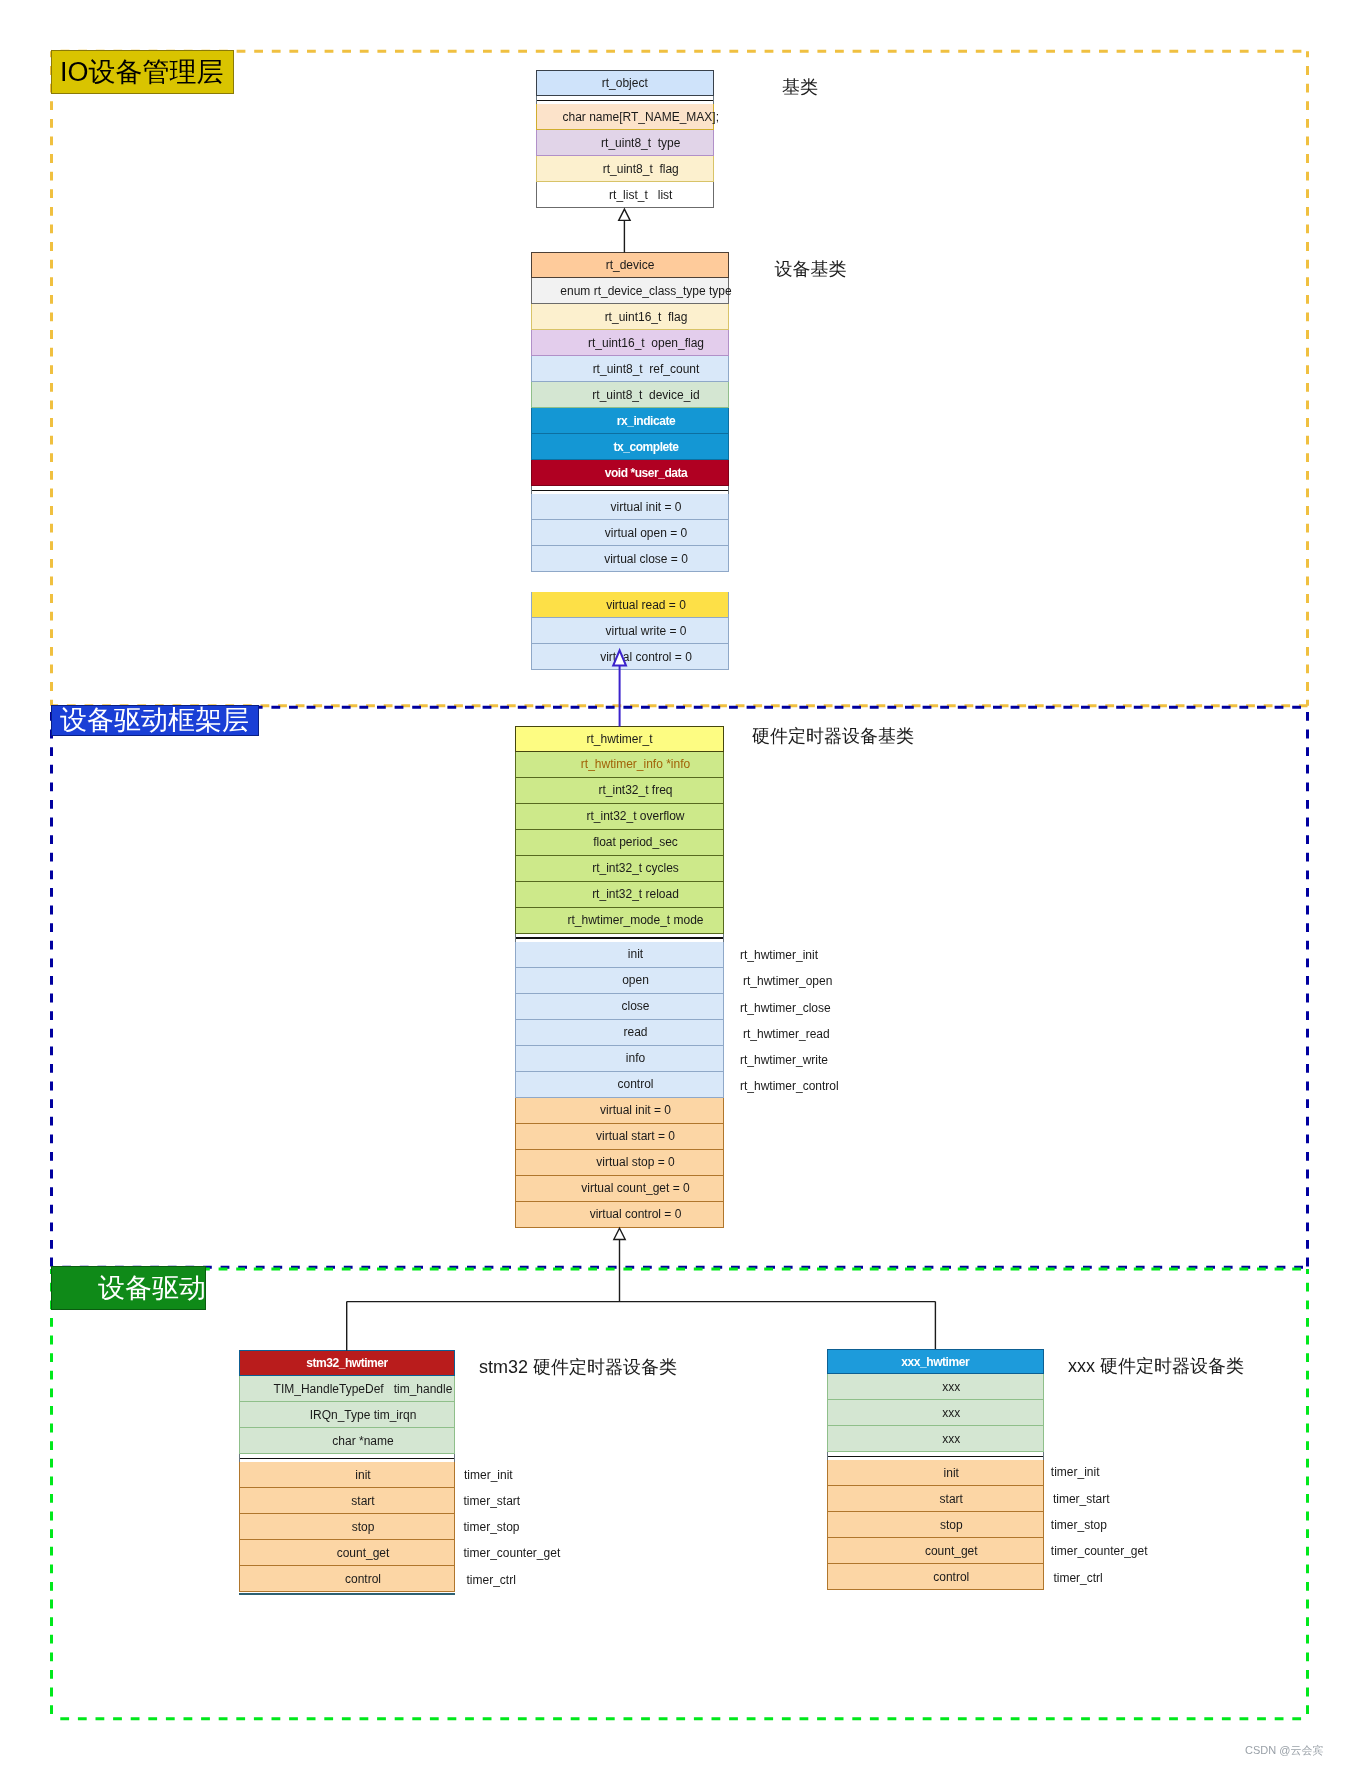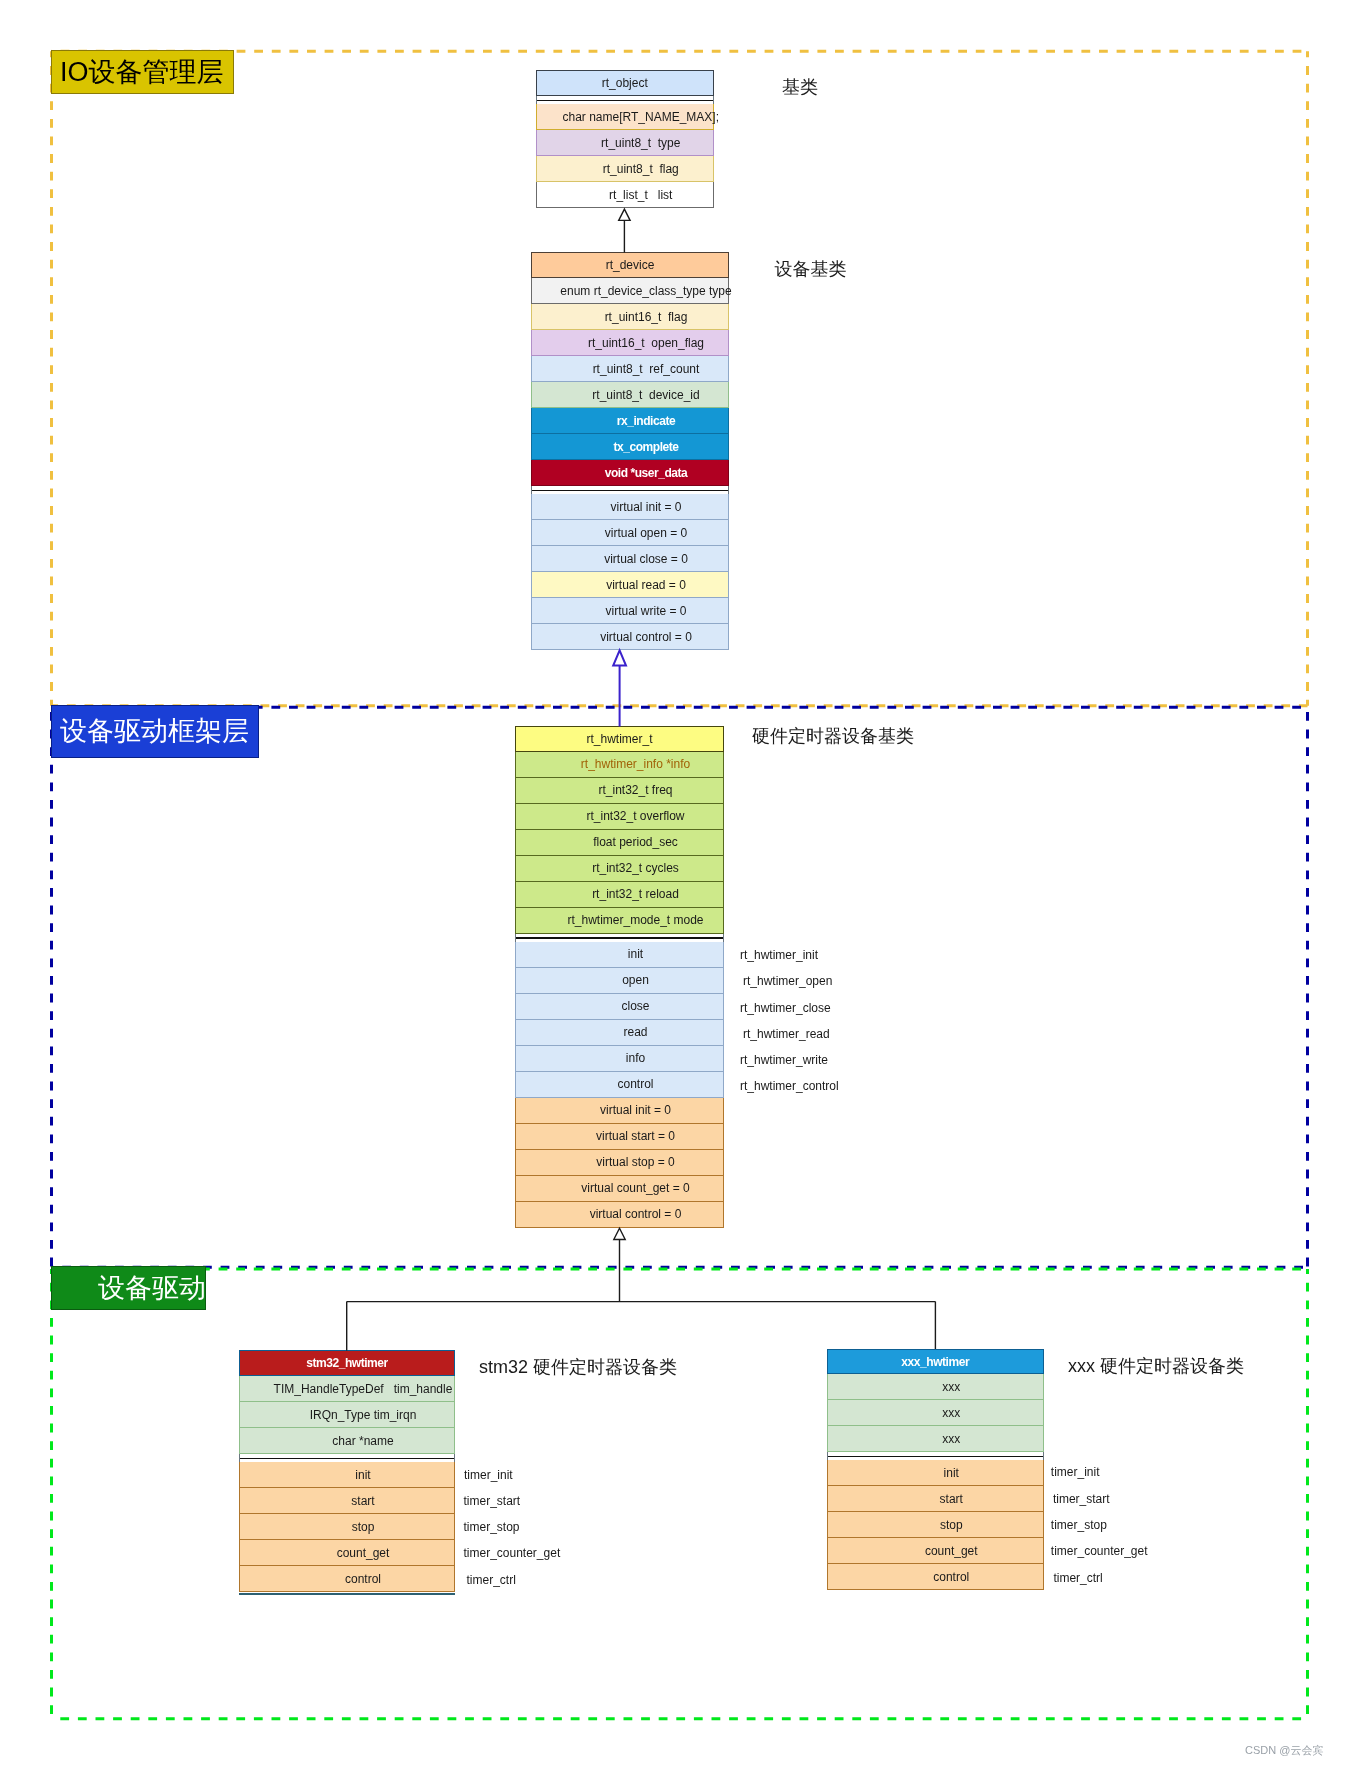--- a/index.html
+++ b/index.html
@@ -46,21 +46,21 @@
         <line x1="51.5" y1="1268.9" x2="1307.5" y2="1268.9" stroke="#00e81b" stroke-width="3" stroke-dasharray="8.8 8.8" stroke-dashoffset="8.9"></line>
         <line x1="1307.5" y1="1268.9" x2="1307.5" y2="1718.8000000000002" stroke="#00e81b" stroke-width="3" stroke-dasharray="8.8 8.8" stroke-dashoffset="3.7"></line>
         <line x1="51.5" y1="1718.8000000000002" x2="1307.5" y2="1718.8000000000002" stroke="#00e81b" stroke-width="3" stroke-dasharray="8.8 8.8" stroke-dashoffset="8.8"></line>
         <line x1="51.5" y1="1268.9" x2="51.5" y2="1718.8000000000002" stroke="#00e81b" stroke-width="3" stroke-dasharray="8.8 8.8" stroke-dashoffset="3.7"></line>
       </g>
     </svg>
   <div id="layers">
       <div class="layer-label" style="left: 51px; top: 50px; width: 183px; height: 44px; background: rgb(217, 196, 0); color: rgb(0, 0, 0); font-size: 27px; border: 1px solid rgb(138, 122, 8);">
         <span>IO设备管理层</span>
       </div>
-      <div class="layer-label" style="left: 51px; top: 705px; width: 208px; height: 53px; background: rgb(26, 63, 214); color: rgb(255, 255, 255); font-size: 27px; border: 1px solid rgb(8, 31, 134);">
+      <div class="layer-label" style="left: 51px; top: 705px; width: 208px; height: 31px; background: rgb(26, 63, 214); color: rgb(255, 255, 255); font-size: 27px; border: 1px solid rgb(8, 31, 134);">
         <span>设备驱动框架层</span>
       </div>
       <div class="layer-label" style="left: 51px; top: 1266px; width: 155px; height: 44px; background: rgb(15, 138, 24); color: rgb(255, 255, 255); font-size: 27px; border: 1px solid rgb(10, 92, 16); padding-left: 46px;">
         <span>设备驱动层</span>
       </div>
     </div>
   <div id="classes">
       <div class="uml" style="left: 536px; top: 70px; width: 177.5px;">
         <div class="uml-title" style="height: 26px; background: rgb(207, 227, 250); color: rgb(26, 26, 26); border-color: rgb(57, 65, 74);">rt_object</div>
         <div class="uml-seppack"></div>
@@ -76,21 +76,21 @@
         <div class="uml-row" style="height: 26px; background: rgb(227, 205, 236); color: rgb(26, 26, 26); border-color: rgb(177, 144, 200);">rt_uint16_t  open_flag</div>
         <div class="uml-row" style="height: 26px; background: rgb(217, 232, 249); color: rgb(26, 26, 26); border-color: rgb(143, 168, 200);">rt_uint8_t  ref_count</div>
         <div class="uml-row" style="height: 26px; background: rgb(212, 230, 210); color: rgb(26, 26, 26); border-color: rgb(143, 191, 138);">rt_uint8_t  device_id</div>
         <div class="uml-row b" style="height: 26px; background: rgb(20, 151, 212); color: rgb(255, 255, 255); border-color: rgb(13, 111, 160);">rx_indicate</div>
         <div class="uml-row b" style="height: 26px; background: rgb(20, 151, 212); color: rgb(255, 255, 255); border-color: rgb(13, 111, 160);">tx_complete</div>
         <div class="uml-row b" style="height: 26px; background: rgb(176, 0, 34); color: rgb(255, 255, 255); border-color: rgb(125, 0, 24);">void *user_data</div>
         <div class="uml-seppack"></div>
         <div class="uml-row" style="height: 26px; background: rgb(217, 232, 249); color: rgb(26, 26, 26); border-color: rgb(143, 168, 200);">virtual init = 0</div>
         <div class="uml-row" style="height: 26px; background: rgb(217, 232, 249); color: rgb(26, 26, 26); border-color: rgb(143, 168, 200);">virtual open = 0</div>
         <div class="uml-row" style="height: 26px; background: rgb(217, 232, 249); color: rgb(26, 26, 26); border-color: rgb(143, 168, 200);">virtual close = 0</div>
-        <div class="uml-row" style="height: 26px; background: #fef9c3; color: rgb(26, 26, 26); border-color: rgb(143, 168, 200);">virtual read = 0</div>
+        <div class="uml-row" style="height: 26px; background: #fde047; color: rgb(26, 26, 26); border-color: rgb(143, 168, 200); margin-top: 20px;">virtual read = 0</div>
         <div class="uml-row" style="height: 26px; background: rgb(217, 232, 249); color: rgb(26, 26, 26); border-color: rgb(143, 168, 200);">virtual write = 0</div>
         <div class="uml-row" style="height: 26px; background: rgb(217, 232, 249); color: rgb(26, 26, 26); border-color: rgb(143, 168, 200);">virtual control = 0</div>
       </div>
       <div class="uml" style="left: 515px; top: 726px; width: 209px;">
         <div class="uml-title" style="height: 25.5px; background: rgb(253, 252, 130); color: rgb(26, 26, 26); border-color: rgb(70, 70, 15);">rt_hwtimer_t</div>
         <div class="uml-row" style="height: 26px; background: rgb(205, 233, 138); color: #a16207; border-color: rgb(87, 105, 31);">rt_hwtimer_info *info</div>
         <div class="uml-row" style="height: 26px; background: rgb(205, 233, 138); color: rgb(26, 26, 26); border-color: rgb(87, 105, 31);">rt_int32_t freq</div>
         <div class="uml-row" style="height: 26px; background: rgb(205, 233, 138); color: rgb(26, 26, 26); border-color: rgb(87, 105, 31);">rt_int32_t overflow</div>
         <div class="uml-row" style="height: 26px; background: rgb(205, 233, 138); color: rgb(26, 26, 26); border-color: rgb(87, 105, 31);">float period_sec</div>
         <div class="uml-row" style="height: 26px; background: rgb(205, 233, 138); color: rgb(26, 26, 26); border-color: rgb(87, 105, 31);">rt_int32_t cycles</div>

